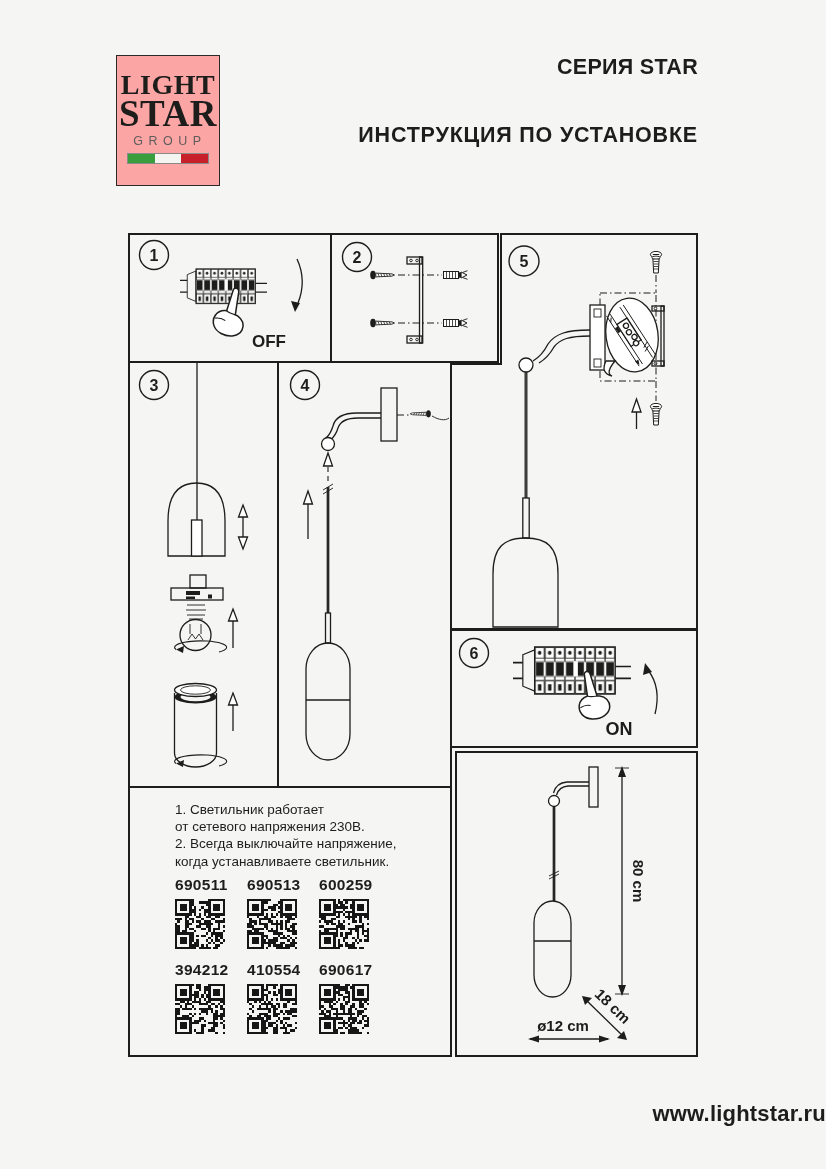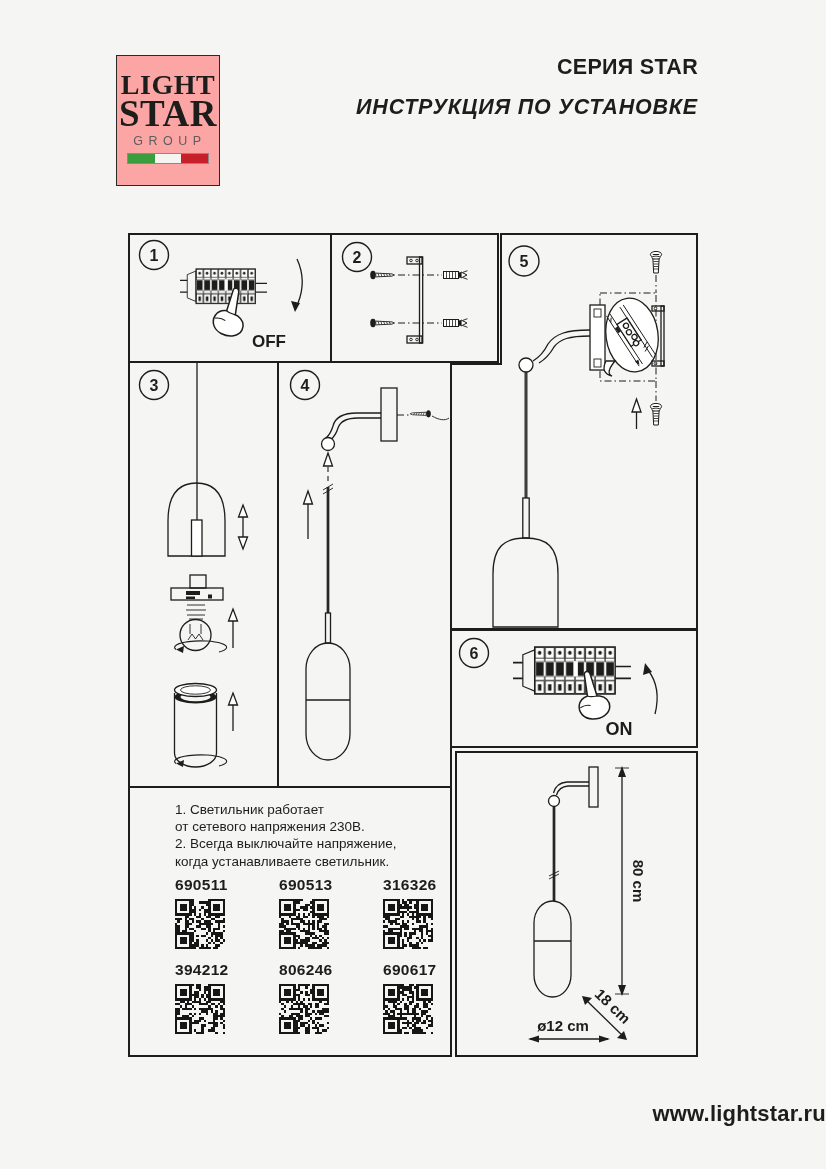--- a/index.html
+++ b/index.html
@@ -29,25 +29,25 @@
     font-size:28px;letter-spacing:0.5px;margin-top:16px;line-height:26px;}
   #logo .l2{font-family:"Liberation Serif","DejaVu Serif",serif;font-weight:bold;
     font-size:37px;letter-spacing:0.5px;line-height:32px;}
   #logo .l3{font-size:12.5px;letter-spacing:5.5px;color:#5d5d5b;margin-top:4px;
     margin-left:4px;line-height:14px;}
   #flag{width:80px;height:9px;margin:5px auto 0;border:1px solid #8a8a88;
     display:flex;box-sizing:content-box;}
   #flag div{flex:1;height:100%;}
   #titleblock{position:absolute;right:128px;top:54px;text-align:right;
     font-weight:bold;font-size:21.5px;line-height:27.5px;letter-spacing:0.3px;}
-  #titleblock .t2{margin-top:12px;letter-spacing:0.8px;font-style:italic;}
+  #titleblock .t2{margin-top:40px;letter-spacing:0.8px;}
   
   #instr{position:absolute;left:45px;top:13px;font-size:13.5px;line-height:17.2px;}
   #arts{position:absolute;left:45px;top:88px;}
-  .artrow{display:grid;grid-template-columns:72px 72px 72px;margin-bottom:12px;gap:32px;}
+  .artrow{display:grid;grid-template-columns:72px 72px 72px;margin-bottom:12px;}
   .artnum{font-size:15.5px;font-weight:bold;letter-spacing:0.3px;margin-bottom:5px;}
   .qr{display:block;width:50px;height:50px;}
   #footer{position:absolute;left:0;right:0;top:1101px;text-align:right;
     font-size:22px;font-weight:bold;letter-spacing:0.2px;}
 </style>
 </head>
 <body>
 
 <svg width="0" height="0" style="position:absolute">
   <defs>
@@ -373,35 +373,35 @@
             <path d="M0,0h1v1h-1zM1,0h1v1h-1zM2,0h1v1h-1zM3,0h1v1h-1zM4,0h1v1h-1zM5,0h1v1h-1zM6,0h1v1h-1zM7,0h1v1h-1zM14,0h1v1h-1zM15,0h1v1h-1zM16,0h1v1h-1zM17,0h1v1h-1zM18,0h1v1h-1zM19,0h1v1h-1zM20,0h1v1h-1zM0,1h1v1h-1zM6,1h1v1h-1zM7,1h1v1h-1zM10,1h1v1h-1zM11,1h1v1h-1zM12,1h1v1h-1zM13,1h1v1h-1zM14,1h1v1h-1zM20,1h1v1h-1zM0,2h1v1h-1zM2,2h1v1h-1zM3,2h1v1h-1zM4,2h1v1h-1zM6,2h1v1h-1zM7,2h1v1h-1zM13,2h1v1h-1zM14,2h1v1h-1zM16,2h1v1h-1zM17,2h1v1h-1zM18,2h1v1h-1zM20,2h1v1h-1zM0,3h1v1h-1zM2,3h1v1h-1zM3,3h1v1h-1zM4,3h1v1h-1zM6,3h1v1h-1zM8,3h1v1h-1zM11,3h1v1h-1zM14,3h1v1h-1zM16,3h1v1h-1zM17,3h1v1h-1zM18,3h1v1h-1zM20,3h1v1h-1zM0,4h1v1h-1zM2,4h1v1h-1zM3,4h1v1h-1zM4,4h1v1h-1zM6,4h1v1h-1zM7,4h1v1h-1zM8,4h1v1h-1zM10,4h1v1h-1zM12,4h1v1h-1zM13,4h1v1h-1zM14,4h1v1h-1zM16,4h1v1h-1zM17,4h1v1h-1zM18,4h1v1h-1zM20,4h1v1h-1zM0,5h1v1h-1zM6,5h1v1h-1zM7,5h1v1h-1zM8,5h1v1h-1zM12,5h1v1h-1zM13,5h1v1h-1zM14,5h1v1h-1zM20,5h1v1h-1zM0,6h1v1h-1zM1,6h1v1h-1zM2,6h1v1h-1zM3,6h1v1h-1zM4,6h1v1h-1zM5,6h1v1h-1zM6,6h1v1h-1zM8,6h1v1h-1zM10,6h1v1h-1zM12,6h1v1h-1zM14,6h1v1h-1zM15,6h1v1h-1zM16,6h1v1h-1zM17,6h1v1h-1zM18,6h1v1h-1zM19,6h1v1h-1zM20,6h1v1h-1zM4,7h1v1h-1zM5,7h1v1h-1zM9,7h1v1h-1zM10,7h1v1h-1zM13,7h1v1h-1zM14,7h1v1h-1zM17,7h1v1h-1zM18,7h1v1h-1zM0,8h1v1h-1zM1,8h1v1h-1zM2,8h1v1h-1zM4,8h1v1h-1zM6,8h1v1h-1zM7,8h1v1h-1zM11,8h1v1h-1zM15,8h1v1h-1zM16,8h1v1h-1zM20,8h1v1h-1zM1,9h1v1h-1zM4,9h1v1h-1zM5,9h1v1h-1zM7,9h1v1h-1zM9,9h1v1h-1zM10,9h1v1h-1zM12,9h1v1h-1zM13,9h1v1h-1zM14,9h1v1h-1zM17,9h1v1h-1zM18,9h1v1h-1zM19,9h1v1h-1zM20,9h1v1h-1zM0,10h1v1h-1zM4,10h1v1h-1zM5,10h1v1h-1zM6,10h1v1h-1zM10,10h1v1h-1zM11,10h1v1h-1zM12,10h1v1h-1zM13,10h1v1h-1zM14,10h1v1h-1zM15,10h1v1h-1zM18,10h1v1h-1zM0,11h1v1h-1zM1,11h1v1h-1zM4,11h1v1h-1zM5,11h1v1h-1zM9,11h1v1h-1zM10,11h1v1h-1zM13,11h1v1h-1zM14,11h1v1h-1zM18,11h1v1h-1zM20,11h1v1h-1zM0,12h1v1h-1zM1,12h1v1h-1zM4,12h1v1h-1zM6,12h1v1h-1zM7,12h1v1h-1zM11,12h1v1h-1zM12,12h1v1h-1zM14,12h1v1h-1zM16,12h1v1h-1zM17,12h1v1h-1zM18,12h1v1h-1zM0,13h1v1h-1zM1,13h1v1h-1zM3,13h1v1h-1zM4,13h1v1h-1zM8,13h1v1h-1zM14,13h1v1h-1zM16,13h1v1h-1zM20,13h1v1h-1zM0,14h1v1h-1zM1,14h1v1h-1zM2,14h1v1h-1zM3,14h1v1h-1zM4,14h1v1h-1zM5,14h1v1h-1zM6,14h1v1h-1zM7,14h1v1h-1zM13,14h1v1h-1zM15,14h1v1h-1zM16,14h1v1h-1zM17,14h1v1h-1zM18,14h1v1h-1zM19,14h1v1h-1zM0,15h1v1h-1zM6,15h1v1h-1zM7,15h1v1h-1zM9,15h1v1h-1zM11,15h1v1h-1zM12,15h1v1h-1zM15,15h1v1h-1zM17,15h1v1h-1zM18,15h1v1h-1zM19,15h1v1h-1zM0,16h1v1h-1zM2,16h1v1h-1zM3,16h1v1h-1zM4,16h1v1h-1zM6,16h1v1h-1zM7,16h1v1h-1zM14,16h1v1h-1zM17,16h1v1h-1zM19,16h1v1h-1zM0,17h1v1h-1zM2,17h1v1h-1zM3,17h1v1h-1zM4,17h1v1h-1zM6,17h1v1h-1zM7,17h1v1h-1zM9,17h1v1h-1zM13,17h1v1h-1zM15,17h1v1h-1zM17,17h1v1h-1zM18,17h1v1h-1zM20,17h1v1h-1zM0,18h1v1h-1zM2,18h1v1h-1zM3,18h1v1h-1zM4,18h1v1h-1zM6,18h1v1h-1zM8,18h1v1h-1zM9,18h1v1h-1zM14,18h1v1h-1zM16,18h1v1h-1zM19,18h1v1h-1zM0,19h1v1h-1zM6,19h1v1h-1zM7,19h1v1h-1zM8,19h1v1h-1zM9,19h1v1h-1zM11,19h1v1h-1zM13,19h1v1h-1zM17,19h1v1h-1zM18,19h1v1h-1zM0,20h1v1h-1zM1,20h1v1h-1zM2,20h1v1h-1zM3,20h1v1h-1zM4,20h1v1h-1zM5,20h1v1h-1zM6,20h1v1h-1zM7,20h1v1h-1zM8,20h1v1h-1zM10,20h1v1h-1zM11,20h1v1h-1zM12,20h1v1h-1zM13,20h1v1h-1zM14,20h1v1h-1zM16,20h1v1h-1zM17,20h1v1h-1z" fill="#161616" shape-rendering="crispEdges"></path>
           </svg>
         </div>
         <div>
           <div class="artnum">690513</div>
           <svg viewBox="0 0 21 21" class="qr">
             <path d="M0,0h1v1h-1zM1,0h1v1h-1zM2,0h1v1h-1zM3,0h1v1h-1zM4,0h1v1h-1zM5,0h1v1h-1zM6,0h1v1h-1zM7,0h1v1h-1zM8,0h1v1h-1zM9,0h1v1h-1zM14,0h1v1h-1zM15,0h1v1h-1zM16,0h1v1h-1zM17,0h1v1h-1zM18,0h1v1h-1zM19,0h1v1h-1zM20,0h1v1h-1zM0,1h1v1h-1zM6,1h1v1h-1zM7,1h1v1h-1zM8,1h1v1h-1zM13,1h1v1h-1zM14,1h1v1h-1zM20,1h1v1h-1zM0,2h1v1h-1zM2,2h1v1h-1zM3,2h1v1h-1zM4,2h1v1h-1zM6,2h1v1h-1zM11,2h1v1h-1zM12,2h1v1h-1zM14,2h1v1h-1zM16,2h1v1h-1zM17,2h1v1h-1zM18,2h1v1h-1zM20,2h1v1h-1zM0,3h1v1h-1zM2,3h1v1h-1zM3,3h1v1h-1zM4,3h1v1h-1zM6,3h1v1h-1zM9,3h1v1h-1zM10,3h1v1h-1zM11,3h1v1h-1zM13,3h1v1h-1zM14,3h1v1h-1zM16,3h1v1h-1zM17,3h1v1h-1zM18,3h1v1h-1zM20,3h1v1h-1zM0,4h1v1h-1zM2,4h1v1h-1zM3,4h1v1h-1zM4,4h1v1h-1zM6,4h1v1h-1zM7,4h1v1h-1zM8,4h1v1h-1zM10,4h1v1h-1zM11,4h1v1h-1zM14,4h1v1h-1zM16,4h1v1h-1zM17,4h1v1h-1zM18,4h1v1h-1zM20,4h1v1h-1zM0,5h1v1h-1zM6,5h1v1h-1zM13,5h1v1h-1zM14,5h1v1h-1zM20,5h1v1h-1zM0,6h1v1h-1zM1,6h1v1h-1zM2,6h1v1h-1zM3,6h1v1h-1zM4,6h1v1h-1zM5,6h1v1h-1zM6,6h1v1h-1zM8,6h1v1h-1zM10,6h1v1h-1zM12,6h1v1h-1zM14,6h1v1h-1zM15,6h1v1h-1zM16,6h1v1h-1zM17,6h1v1h-1zM18,6h1v1h-1zM19,6h1v1h-1zM20,6h1v1h-1zM0,7h1v1h-1zM4,7h1v1h-1zM7,7h1v1h-1zM8,7h1v1h-1zM10,7h1v1h-1zM11,7h1v1h-1zM14,7h1v1h-1zM16,7h1v1h-1zM17,7h1v1h-1zM18,7h1v1h-1zM20,7h1v1h-1zM1,8h1v1h-1zM5,8h1v1h-1zM6,8h1v1h-1zM7,8h1v1h-1zM8,8h1v1h-1zM9,8h1v1h-1zM17,8h1v1h-1zM18,8h1v1h-1zM19,8h1v1h-1zM1,9h1v1h-1zM2,9h1v1h-1zM3,9h1v1h-1zM5,9h1v1h-1zM9,9h1v1h-1zM10,9h1v1h-1zM12,9h1v1h-1zM14,9h1v1h-1zM16,9h1v1h-1zM17,9h1v1h-1zM0,10h1v1h-1zM1,10h1v1h-1zM3,10h1v1h-1zM5,10h1v1h-1zM6,10h1v1h-1zM7,10h1v1h-1zM8,10h1v1h-1zM10,10h1v1h-1zM11,10h1v1h-1zM12,10h1v1h-1zM13,10h1v1h-1zM14,10h1v1h-1zM16,10h1v1h-1zM19,10h1v1h-1zM20,10h1v1h-1zM0,11h1v1h-1zM1,11h1v1h-1zM2,11h1v1h-1zM7,11h1v1h-1zM8,11h1v1h-1zM12,11h1v1h-1zM14,11h1v1h-1zM16,11h1v1h-1zM18,11h1v1h-1zM19,11h1v1h-1zM2,12h1v1h-1zM3,12h1v1h-1zM4,12h1v1h-1zM5,12h1v1h-1zM6,12h1v1h-1zM8,12h1v1h-1zM10,12h1v1h-1zM12,12h1v1h-1zM14,12h1v1h-1zM16,12h1v1h-1zM17,12h1v1h-1zM19,12h1v1h-1zM0,13h1v1h-1zM1,13h1v1h-1zM3,13h1v1h-1zM4,13h1v1h-1zM9,13h1v1h-1zM10,13h1v1h-1zM11,13h1v1h-1zM12,13h1v1h-1zM17,13h1v1h-1zM18,13h1v1h-1zM19,13h1v1h-1zM20,13h1v1h-1zM0,14h1v1h-1zM1,14h1v1h-1zM2,14h1v1h-1zM3,14h1v1h-1zM4,14h1v1h-1zM5,14h1v1h-1zM6,14h1v1h-1zM11,14h1v1h-1zM12,14h1v1h-1zM13,14h1v1h-1zM14,14h1v1h-1zM19,14h1v1h-1zM20,14h1v1h-1zM0,15h1v1h-1zM6,15h1v1h-1zM7,15h1v1h-1zM8,15h1v1h-1zM13,15h1v1h-1zM15,15h1v1h-1zM17,15h1v1h-1zM0,16h1v1h-1zM2,16h1v1h-1zM3,16h1v1h-1zM4,16h1v1h-1zM6,16h1v1h-1zM8,16h1v1h-1zM11,16h1v1h-1zM12,16h1v1h-1zM14,16h1v1h-1zM15,16h1v1h-1zM16,16h1v1h-1zM18,16h1v1h-1zM20,16h1v1h-1zM0,17h1v1h-1zM2,17h1v1h-1zM3,17h1v1h-1zM4,17h1v1h-1zM6,17h1v1h-1zM7,17h1v1h-1zM9,17h1v1h-1zM10,17h1v1h-1zM11,17h1v1h-1zM12,17h1v1h-1zM17,17h1v1h-1zM19,17h1v1h-1zM0,18h1v1h-1zM2,18h1v1h-1zM3,18h1v1h-1zM4,18h1v1h-1zM6,18h1v1h-1zM7,18h1v1h-1zM8,18h1v1h-1zM9,18h1v1h-1zM10,18h1v1h-1zM11,18h1v1h-1zM14,18h1v1h-1zM15,18h1v1h-1zM18,18h1v1h-1zM19,18h1v1h-1zM20,18h1v1h-1zM0,19h1v1h-1zM6,19h1v1h-1zM9,19h1v1h-1zM11,19h1v1h-1zM12,19h1v1h-1zM13,19h1v1h-1zM14,19h1v1h-1zM16,19h1v1h-1zM17,19h1v1h-1zM18,19h1v1h-1zM19,19h1v1h-1zM0,20h1v1h-1zM1,20h1v1h-1zM2,20h1v1h-1zM3,20h1v1h-1zM4,20h1v1h-1zM5,20h1v1h-1zM6,20h1v1h-1zM8,20h1v1h-1zM12,20h1v1h-1zM13,20h1v1h-1zM14,20h1v1h-1zM15,20h1v1h-1zM16,20h1v1h-1zM17,20h1v1h-1zM20,20h1v1h-1z" fill="#161616" shape-rendering="crispEdges"></path>
           </svg>
         </div>
         <div>
-          <div class="artnum">316326</div>
+          <div class="artnum">600259</div>
           <svg viewBox="0 0 21 21" class="qr">
             <path d="M0,0h1v1h-1zM1,0h1v1h-1zM2,0h1v1h-1zM3,0h1v1h-1zM4,0h1v1h-1zM5,0h1v1h-1zM6,0h1v1h-1zM8,0h1v1h-1zM10,0h1v1h-1zM11,0h1v1h-1zM12,0h1v1h-1zM13,0h1v1h-1zM14,0h1v1h-1zM15,0h1v1h-1zM16,0h1v1h-1zM17,0h1v1h-1zM18,0h1v1h-1zM19,0h1v1h-1zM20,0h1v1h-1zM0,1h1v1h-1zM6,1h1v1h-1zM8,1h1v1h-1zM9,1h1v1h-1zM11,1h1v1h-1zM14,1h1v1h-1zM20,1h1v1h-1zM0,2h1v1h-1zM2,2h1v1h-1zM3,2h1v1h-1zM4,2h1v1h-1zM6,2h1v1h-1zM7,2h1v1h-1zM9,2h1v1h-1zM10,2h1v1h-1zM13,2h1v1h-1zM14,2h1v1h-1zM16,2h1v1h-1zM17,2h1v1h-1zM18,2h1v1h-1zM20,2h1v1h-1zM0,3h1v1h-1zM2,3h1v1h-1zM3,3h1v1h-1zM4,3h1v1h-1zM6,3h1v1h-1zM7,3h1v1h-1zM8,3h1v1h-1zM9,3h1v1h-1zM10,3h1v1h-1zM11,3h1v1h-1zM13,3h1v1h-1zM14,3h1v1h-1zM16,3h1v1h-1zM17,3h1v1h-1zM18,3h1v1h-1zM20,3h1v1h-1zM0,4h1v1h-1zM2,4h1v1h-1zM3,4h1v1h-1zM4,4h1v1h-1zM6,4h1v1h-1zM10,4h1v1h-1zM14,4h1v1h-1zM16,4h1v1h-1zM17,4h1v1h-1zM18,4h1v1h-1zM20,4h1v1h-1zM0,5h1v1h-1zM6,5h1v1h-1zM7,5h1v1h-1zM8,5h1v1h-1zM9,5h1v1h-1zM11,5h1v1h-1zM12,5h1v1h-1zM13,5h1v1h-1zM14,5h1v1h-1zM20,5h1v1h-1zM0,6h1v1h-1zM1,6h1v1h-1zM2,6h1v1h-1zM3,6h1v1h-1zM4,6h1v1h-1zM5,6h1v1h-1zM6,6h1v1h-1zM8,6h1v1h-1zM10,6h1v1h-1zM12,6h1v1h-1zM14,6h1v1h-1zM15,6h1v1h-1zM16,6h1v1h-1zM17,6h1v1h-1zM18,6h1v1h-1zM19,6h1v1h-1zM20,6h1v1h-1zM0,7h1v1h-1zM1,7h1v1h-1zM2,7h1v1h-1zM7,7h1v1h-1zM8,7h1v1h-1zM11,7h1v1h-1zM12,7h1v1h-1zM13,7h1v1h-1zM14,7h1v1h-1zM15,7h1v1h-1zM17,7h1v1h-1zM19,7h1v1h-1zM20,7h1v1h-1zM1,8h1v1h-1zM2,8h1v1h-1zM5,8h1v1h-1zM6,8h1v1h-1zM12,8h1v1h-1zM14,8h1v1h-1zM17,8h1v1h-1zM20,8h1v1h-1zM0,9h1v1h-1zM2,9h1v1h-1zM3,9h1v1h-1zM4,9h1v1h-1zM5,9h1v1h-1zM8,9h1v1h-1zM10,9h1v1h-1zM14,9h1v1h-1zM15,9h1v1h-1zM17,9h1v1h-1zM3,10h1v1h-1zM5,10h1v1h-1zM6,10h1v1h-1zM8,10h1v1h-1zM9,10h1v1h-1zM12,10h1v1h-1zM18,10h1v1h-1zM20,10h1v1h-1zM0,11h1v1h-1zM1,11h1v1h-1zM7,11h1v1h-1zM8,11h1v1h-1zM9,11h1v1h-1zM10,11h1v1h-1zM15,11h1v1h-1zM16,11h1v1h-1zM17,11h1v1h-1zM18,11h1v1h-1zM2,12h1v1h-1zM3,12h1v1h-1zM4,12h1v1h-1zM5,12h1v1h-1zM6,12h1v1h-1zM7,12h1v1h-1zM9,12h1v1h-1zM10,12h1v1h-1zM12,12h1v1h-1zM13,12h1v1h-1zM14,12h1v1h-1zM15,12h1v1h-1zM16,12h1v1h-1zM18,12h1v1h-1zM20,12h1v1h-1zM0,13h1v1h-1zM2,13h1v1h-1zM3,13h1v1h-1zM7,13h1v1h-1zM13,13h1v1h-1zM15,13h1v1h-1zM16,13h1v1h-1zM18,13h1v1h-1zM19,13h1v1h-1zM20,13h1v1h-1zM0,14h1v1h-1zM1,14h1v1h-1zM2,14h1v1h-1zM3,14h1v1h-1zM4,14h1v1h-1zM5,14h1v1h-1zM6,14h1v1h-1zM7,14h1v1h-1zM9,14h1v1h-1zM11,14h1v1h-1zM12,14h1v1h-1zM13,14h1v1h-1zM16,14h1v1h-1zM18,14h1v1h-1zM20,14h1v1h-1zM0,15h1v1h-1zM6,15h1v1h-1zM7,15h1v1h-1zM9,15h1v1h-1zM11,15h1v1h-1zM16,15h1v1h-1zM19,15h1v1h-1zM20,15h1v1h-1zM0,16h1v1h-1zM2,16h1v1h-1zM3,16h1v1h-1zM4,16h1v1h-1zM6,16h1v1h-1zM10,16h1v1h-1zM11,16h1v1h-1zM14,16h1v1h-1zM16,16h1v1h-1zM20,16h1v1h-1zM0,17h1v1h-1zM2,17h1v1h-1zM3,17h1v1h-1zM4,17h1v1h-1zM6,17h1v1h-1zM8,17h1v1h-1zM10,17h1v1h-1zM15,17h1v1h-1zM17,17h1v1h-1zM19,17h1v1h-1zM20,17h1v1h-1zM0,18h1v1h-1zM2,18h1v1h-1zM3,18h1v1h-1zM4,18h1v1h-1zM6,18h1v1h-1zM8,18h1v1h-1zM11,18h1v1h-1zM14,18h1v1h-1zM16,18h1v1h-1zM0,19h1v1h-1zM6,19h1v1h-1zM8,19h1v1h-1zM9,19h1v1h-1zM11,19h1v1h-1zM12,19h1v1h-1zM13,19h1v1h-1zM14,19h1v1h-1zM0,20h1v1h-1zM1,20h1v1h-1zM2,20h1v1h-1zM3,20h1v1h-1zM4,20h1v1h-1zM5,20h1v1h-1zM6,20h1v1h-1zM7,20h1v1h-1zM8,20h1v1h-1zM12,20h1v1h-1zM13,20h1v1h-1zM14,20h1v1h-1zM15,20h1v1h-1zM17,20h1v1h-1zM18,20h1v1h-1z" fill="#161616" shape-rendering="crispEdges"></path>
           </svg>
         </div>
       </div>
       <div class="artrow">
         <div>
           <div class="artnum">394212</div>
           <svg viewBox="0 0 21 21" class="qr">
             <path d="M0,0h1v1h-1zM1,0h1v1h-1zM2,0h1v1h-1zM3,0h1v1h-1zM4,0h1v1h-1zM5,0h1v1h-1zM6,0h1v1h-1zM7,0h1v1h-1zM9,0h1v1h-1zM10,0h1v1h-1zM14,0h1v1h-1zM15,0h1v1h-1zM16,0h1v1h-1zM17,0h1v1h-1zM18,0h1v1h-1zM19,0h1v1h-1zM20,0h1v1h-1zM0,1h1v1h-1zM6,1h1v1h-1zM9,1h1v1h-1zM10,1h1v1h-1zM12,1h1v1h-1zM13,1h1v1h-1zM14,1h1v1h-1zM20,1h1v1h-1zM0,2h1v1h-1zM2,2h1v1h-1zM3,2h1v1h-1zM4,2h1v1h-1zM6,2h1v1h-1zM10,2h1v1h-1zM12,2h1v1h-1zM13,2h1v1h-1zM14,2h1v1h-1zM16,2h1v1h-1zM17,2h1v1h-1zM18,2h1v1h-1zM20,2h1v1h-1zM0,3h1v1h-1zM2,3h1v1h-1zM3,3h1v1h-1zM4,3h1v1h-1zM6,3h1v1h-1zM8,3h1v1h-1zM9,3h1v1h-1zM12,3h1v1h-1zM14,3h1v1h-1zM16,3h1v1h-1zM17,3h1v1h-1zM18,3h1v1h-1zM20,3h1v1h-1zM0,4h1v1h-1zM2,4h1v1h-1zM3,4h1v1h-1zM4,4h1v1h-1zM6,4h1v1h-1zM7,4h1v1h-1zM8,4h1v1h-1zM9,4h1v1h-1zM11,4h1v1h-1zM13,4h1v1h-1zM14,4h1v1h-1zM16,4h1v1h-1zM17,4h1v1h-1zM18,4h1v1h-1zM20,4h1v1h-1zM0,5h1v1h-1zM6,5h1v1h-1zM8,5h1v1h-1zM9,5h1v1h-1zM11,5h1v1h-1zM13,5h1v1h-1zM14,5h1v1h-1zM20,5h1v1h-1zM0,6h1v1h-1zM1,6h1v1h-1zM2,6h1v1h-1zM3,6h1v1h-1zM4,6h1v1h-1zM5,6h1v1h-1zM6,6h1v1h-1zM8,6h1v1h-1zM10,6h1v1h-1zM12,6h1v1h-1zM14,6h1v1h-1zM15,6h1v1h-1zM16,6h1v1h-1zM17,6h1v1h-1zM18,6h1v1h-1zM19,6h1v1h-1zM20,6h1v1h-1zM2,7h1v1h-1zM3,7h1v1h-1zM5,7h1v1h-1zM7,7h1v1h-1zM8,7h1v1h-1zM9,7h1v1h-1zM10,7h1v1h-1zM13,7h1v1h-1zM14,7h1v1h-1zM19,7h1v1h-1zM20,7h1v1h-1zM0,8h1v1h-1zM1,8h1v1h-1zM4,8h1v1h-1zM5,8h1v1h-1zM6,8h1v1h-1zM10,8h1v1h-1zM11,8h1v1h-1zM12,8h1v1h-1zM13,8h1v1h-1zM15,8h1v1h-1zM16,8h1v1h-1zM18,8h1v1h-1zM20,8h1v1h-1zM2,9h1v1h-1zM4,9h1v1h-1zM7,9h1v1h-1zM14,9h1v1h-1zM17,9h1v1h-1zM19,9h1v1h-1zM0,10h1v1h-1zM1,10h1v1h-1zM3,10h1v1h-1zM4,10h1v1h-1zM5,10h1v1h-1zM6,10h1v1h-1zM8,10h1v1h-1zM10,10h1v1h-1zM11,10h1v1h-1zM12,10h1v1h-1zM13,10h1v1h-1zM14,10h1v1h-1zM15,10h1v1h-1zM19,10h1v1h-1zM20,10h1v1h-1zM0,11h1v1h-1zM1,11h1v1h-1zM11,11h1v1h-1zM12,11h1v1h-1zM13,11h1v1h-1zM15,11h1v1h-1zM17,11h1v1h-1zM20,11h1v1h-1zM0,12h1v1h-1zM1,12h1v1h-1zM6,12h1v1h-1zM8,12h1v1h-1zM10,12h1v1h-1zM13,12h1v1h-1zM16,12h1v1h-1zM17,12h1v1h-1zM19,12h1v1h-1zM20,12h1v1h-1zM0,13h1v1h-1zM3,13h1v1h-1zM4,13h1v1h-1zM5,13h1v1h-1zM7,13h1v1h-1zM16,13h1v1h-1zM17,13h1v1h-1zM18,13h1v1h-1zM19,13h1v1h-1zM20,13h1v1h-1zM0,14h1v1h-1zM1,14h1v1h-1zM2,14h1v1h-1zM3,14h1v1h-1zM4,14h1v1h-1zM5,14h1v1h-1zM6,14h1v1h-1zM10,14h1v1h-1zM11,14h1v1h-1zM16,14h1v1h-1zM17,14h1v1h-1zM19,14h1v1h-1zM0,15h1v1h-1zM6,15h1v1h-1zM8,15h1v1h-1zM9,15h1v1h-1zM10,15h1v1h-1zM12,15h1v1h-1zM16,15h1v1h-1zM20,15h1v1h-1zM0,16h1v1h-1zM2,16h1v1h-1zM3,16h1v1h-1zM4,16h1v1h-1zM6,16h1v1h-1zM7,16h1v1h-1zM8,16h1v1h-1zM9,16h1v1h-1zM14,16h1v1h-1zM15,16h1v1h-1zM16,16h1v1h-1zM17,16h1v1h-1zM19,16h1v1h-1zM0,17h1v1h-1zM2,17h1v1h-1zM3,17h1v1h-1zM4,17h1v1h-1zM6,17h1v1h-1zM11,17h1v1h-1zM12,17h1v1h-1zM16,17h1v1h-1zM17,17h1v1h-1zM20,17h1v1h-1zM0,18h1v1h-1zM2,18h1v1h-1zM3,18h1v1h-1zM4,18h1v1h-1zM6,18h1v1h-1zM11,18h1v1h-1zM15,18h1v1h-1zM16,18h1v1h-1zM20,18h1v1h-1zM0,19h1v1h-1zM6,19h1v1h-1zM8,19h1v1h-1zM11,19h1v1h-1zM14,19h1v1h-1zM15,19h1v1h-1zM16,19h1v1h-1zM0,20h1v1h-1zM1,20h1v1h-1zM2,20h1v1h-1zM3,20h1v1h-1zM4,20h1v1h-1zM5,20h1v1h-1zM6,20h1v1h-1zM9,20h1v1h-1zM10,20h1v1h-1zM11,20h1v1h-1zM17,20h1v1h-1zM20,20h1v1h-1z" fill="#161616" shape-rendering="crispEdges"></path>
           </svg>
         </div>
         <div>
-          <div class="artnum">806246</div>
+          <div class="artnum">410554</div>
           <svg viewBox="0 0 21 21" class="qr">
             <path d="M0,0h1v1h-1zM1,0h1v1h-1zM2,0h1v1h-1zM3,0h1v1h-1zM4,0h1v1h-1zM5,0h1v1h-1zM6,0h1v1h-1zM8,0h1v1h-1zM9,0h1v1h-1zM10,0h1v1h-1zM11,0h1v1h-1zM12,0h1v1h-1zM14,0h1v1h-1zM15,0h1v1h-1zM16,0h1v1h-1zM17,0h1v1h-1zM18,0h1v1h-1zM19,0h1v1h-1zM20,0h1v1h-1zM0,1h1v1h-1zM6,1h1v1h-1zM8,1h1v1h-1zM11,1h1v1h-1zM14,1h1v1h-1zM20,1h1v1h-1zM0,2h1v1h-1zM2,2h1v1h-1zM3,2h1v1h-1zM4,2h1v1h-1zM6,2h1v1h-1zM7,2h1v1h-1zM8,2h1v1h-1zM13,2h1v1h-1zM14,2h1v1h-1zM16,2h1v1h-1zM17,2h1v1h-1zM18,2h1v1h-1zM20,2h1v1h-1zM0,3h1v1h-1zM2,3h1v1h-1zM3,3h1v1h-1zM4,3h1v1h-1zM6,3h1v1h-1zM9,3h1v1h-1zM11,3h1v1h-1zM13,3h1v1h-1zM14,3h1v1h-1zM16,3h1v1h-1zM17,3h1v1h-1zM18,3h1v1h-1zM20,3h1v1h-1zM0,4h1v1h-1zM2,4h1v1h-1zM3,4h1v1h-1zM4,4h1v1h-1zM6,4h1v1h-1zM7,4h1v1h-1zM8,4h1v1h-1zM11,4h1v1h-1zM12,4h1v1h-1zM14,4h1v1h-1zM16,4h1v1h-1zM17,4h1v1h-1zM18,4h1v1h-1zM20,4h1v1h-1zM0,5h1v1h-1zM6,5h1v1h-1zM8,5h1v1h-1zM14,5h1v1h-1zM20,5h1v1h-1zM0,6h1v1h-1zM1,6h1v1h-1zM2,6h1v1h-1zM3,6h1v1h-1zM4,6h1v1h-1zM5,6h1v1h-1zM6,6h1v1h-1zM8,6h1v1h-1zM10,6h1v1h-1zM12,6h1v1h-1zM14,6h1v1h-1zM15,6h1v1h-1zM16,6h1v1h-1zM17,6h1v1h-1zM18,6h1v1h-1zM19,6h1v1h-1zM20,6h1v1h-1zM0,7h1v1h-1zM3,7h1v1h-1zM5,7h1v1h-1zM7,7h1v1h-1zM9,7h1v1h-1zM17,7h1v1h-1zM20,7h1v1h-1zM1,8h1v1h-1zM6,8h1v1h-1zM7,8h1v1h-1zM8,8h1v1h-1zM9,8h1v1h-1zM10,8h1v1h-1zM12,8h1v1h-1zM13,8h1v1h-1zM15,8h1v1h-1zM16,8h1v1h-1zM19,8h1v1h-1zM20,8h1v1h-1zM2,9h1v1h-1zM5,9h1v1h-1zM8,9h1v1h-1zM10,9h1v1h-1zM11,9h1v1h-1zM13,9h1v1h-1zM15,9h1v1h-1zM16,9h1v1h-1zM1,10h1v1h-1zM4,10h1v1h-1zM5,10h1v1h-1zM6,10h1v1h-1zM7,10h1v1h-1zM8,10h1v1h-1zM9,10h1v1h-1zM11,10h1v1h-1zM12,10h1v1h-1zM18,10h1v1h-1zM19,10h1v1h-1zM20,10h1v1h-1zM2,11h1v1h-1zM9,11h1v1h-1zM11,11h1v1h-1zM14,11h1v1h-1zM16,11h1v1h-1zM17,11h1v1h-1zM18,11h1v1h-1zM19,11h1v1h-1zM20,11h1v1h-1zM0,12h1v1h-1zM5,12h1v1h-1zM6,12h1v1h-1zM7,12h1v1h-1zM8,12h1v1h-1zM11,12h1v1h-1zM12,12h1v1h-1zM13,12h1v1h-1zM15,12h1v1h-1zM17,12h1v1h-1zM18,12h1v1h-1zM1,13h1v1h-1zM4,13h1v1h-1zM5,13h1v1h-1zM7,13h1v1h-1zM8,13h1v1h-1zM9,13h1v1h-1zM11,13h1v1h-1zM12,13h1v1h-1zM19,13h1v1h-1zM20,13h1v1h-1zM0,14h1v1h-1zM1,14h1v1h-1zM2,14h1v1h-1zM3,14h1v1h-1zM4,14h1v1h-1zM5,14h1v1h-1zM6,14h1v1h-1zM8,14h1v1h-1zM9,14h1v1h-1zM13,14h1v1h-1zM15,14h1v1h-1zM16,14h1v1h-1zM17,14h1v1h-1zM0,15h1v1h-1zM6,15h1v1h-1zM7,15h1v1h-1zM8,15h1v1h-1zM12,15h1v1h-1zM14,15h1v1h-1zM0,16h1v1h-1zM2,16h1v1h-1zM3,16h1v1h-1zM4,16h1v1h-1zM6,16h1v1h-1zM7,16h1v1h-1zM9,16h1v1h-1zM10,16h1v1h-1zM11,16h1v1h-1zM14,16h1v1h-1zM16,16h1v1h-1zM20,16h1v1h-1zM0,17h1v1h-1zM2,17h1v1h-1zM3,17h1v1h-1zM4,17h1v1h-1zM6,17h1v1h-1zM7,17h1v1h-1zM9,17h1v1h-1zM10,17h1v1h-1zM12,17h1v1h-1zM15,17h1v1h-1zM17,17h1v1h-1zM18,17h1v1h-1zM0,18h1v1h-1zM2,18h1v1h-1zM3,18h1v1h-1zM4,18h1v1h-1zM6,18h1v1h-1zM7,18h1v1h-1zM8,18h1v1h-1zM11,18h1v1h-1zM12,18h1v1h-1zM14,18h1v1h-1zM15,18h1v1h-1zM16,18h1v1h-1zM20,18h1v1h-1zM0,19h1v1h-1zM6,19h1v1h-1zM7,19h1v1h-1zM11,19h1v1h-1zM12,19h1v1h-1zM16,19h1v1h-1zM18,19h1v1h-1zM19,19h1v1h-1zM0,20h1v1h-1zM1,20h1v1h-1zM2,20h1v1h-1zM3,20h1v1h-1zM4,20h1v1h-1zM5,20h1v1h-1zM6,20h1v1h-1zM7,20h1v1h-1zM8,20h1v1h-1zM11,20h1v1h-1zM12,20h1v1h-1zM15,20h1v1h-1zM16,20h1v1h-1zM17,20h1v1h-1z" fill="#161616" shape-rendering="crispEdges"></path>
           </svg>
         </div>
         <div>
           <div class="artnum">690617</div>
           <svg viewBox="0 0 21 21" class="qr">
             <path d="M0,0h1v1h-1zM1,0h1v1h-1zM2,0h1v1h-1zM3,0h1v1h-1zM4,0h1v1h-1zM5,0h1v1h-1zM6,0h1v1h-1zM7,0h1v1h-1zM8,0h1v1h-1zM11,0h1v1h-1zM12,0h1v1h-1zM14,0h1v1h-1zM15,0h1v1h-1zM16,0h1v1h-1zM17,0h1v1h-1zM18,0h1v1h-1zM19,0h1v1h-1zM20,0h1v1h-1zM0,1h1v1h-1zM6,1h1v1h-1zM7,1h1v1h-1zM8,1h1v1h-1zM9,1h1v1h-1zM10,1h1v1h-1zM11,1h1v1h-1zM13,1h1v1h-1zM14,1h1v1h-1zM20,1h1v1h-1zM0,2h1v1h-1zM2,2h1v1h-1zM3,2h1v1h-1zM4,2h1v1h-1zM6,2h1v1h-1zM8,2h1v1h-1zM9,2h1v1h-1zM10,2h1v1h-1zM11,2h1v1h-1zM14,2h1v1h-1zM16,2h1v1h-1zM17,2h1v1h-1zM18,2h1v1h-1zM20,2h1v1h-1zM0,3h1v1h-1zM2,3h1v1h-1zM3,3h1v1h-1zM4,3h1v1h-1zM6,3h1v1h-1zM7,3h1v1h-1zM8,3h1v1h-1zM11,3h1v1h-1zM12,3h1v1h-1zM14,3h1v1h-1zM16,3h1v1h-1zM17,3h1v1h-1zM18,3h1v1h-1zM20,3h1v1h-1zM0,4h1v1h-1zM2,4h1v1h-1zM3,4h1v1h-1zM4,4h1v1h-1zM6,4h1v1h-1zM8,4h1v1h-1zM9,4h1v1h-1zM12,4h1v1h-1zM14,4h1v1h-1zM16,4h1v1h-1zM17,4h1v1h-1zM18,4h1v1h-1zM20,4h1v1h-1zM0,5h1v1h-1zM6,5h1v1h-1zM10,5h1v1h-1zM11,5h1v1h-1zM12,5h1v1h-1zM14,5h1v1h-1zM20,5h1v1h-1zM0,6h1v1h-1zM1,6h1v1h-1zM2,6h1v1h-1zM3,6h1v1h-1zM4,6h1v1h-1zM5,6h1v1h-1zM6,6h1v1h-1zM8,6h1v1h-1zM10,6h1v1h-1zM12,6h1v1h-1zM14,6h1v1h-1zM15,6h1v1h-1zM16,6h1v1h-1zM17,6h1v1h-1zM18,6h1v1h-1zM19,6h1v1h-1zM20,6h1v1h-1zM0,7h1v1h-1zM2,7h1v1h-1zM3,7h1v1h-1zM4,7h1v1h-1zM5,7h1v1h-1zM7,7h1v1h-1zM11,7h1v1h-1zM12,7h1v1h-1zM17,7h1v1h-1zM19,7h1v1h-1zM0,8h1v1h-1zM4,8h1v1h-1zM6,8h1v1h-1zM9,8h1v1h-1zM11,8h1v1h-1zM14,8h1v1h-1zM17,8h1v1h-1zM18,8h1v1h-1zM20,8h1v1h-1zM0,9h1v1h-1zM1,9h1v1h-1zM4,9h1v1h-1zM5,9h1v1h-1zM9,9h1v1h-1zM10,9h1v1h-1zM13,9h1v1h-1zM14,9h1v1h-1zM17,9h1v1h-1zM18,9h1v1h-1zM0,10h1v1h-1zM2,10h1v1h-1zM5,10h1v1h-1zM6,10h1v1h-1zM7,10h1v1h-1zM9,10h1v1h-1zM10,10h1v1h-1zM12,10h1v1h-1zM13,10h1v1h-1zM15,10h1v1h-1zM19,10h1v1h-1zM1,11h1v1h-1zM3,11h1v1h-1zM4,11h1v1h-1zM7,11h1v1h-1zM10,11h1v1h-1zM12,11h1v1h-1zM13,11h1v1h-1zM16,11h1v1h-1zM17,11h1v1h-1zM18,11h1v1h-1zM0,12h1v1h-1zM1,12h1v1h-1zM2,12h1v1h-1zM4,12h1v1h-1zM6,12h1v1h-1zM7,12h1v1h-1zM8,12h1v1h-1zM9,12h1v1h-1zM10,12h1v1h-1zM11,12h1v1h-1zM12,12h1v1h-1zM13,12h1v1h-1zM14,12h1v1h-1zM16,12h1v1h-1zM17,12h1v1h-1zM2,13h1v1h-1zM3,13h1v1h-1zM4,13h1v1h-1zM7,13h1v1h-1zM13,13h1v1h-1zM16,13h1v1h-1zM18,13h1v1h-1zM19,13h1v1h-1zM0,14h1v1h-1zM1,14h1v1h-1zM2,14h1v1h-1zM3,14h1v1h-1zM4,14h1v1h-1zM5,14h1v1h-1zM6,14h1v1h-1zM7,14h1v1h-1zM8,14h1v1h-1zM9,14h1v1h-1zM12,14h1v1h-1zM13,14h1v1h-1zM14,14h1v1h-1zM15,14h1v1h-1zM18,14h1v1h-1zM20,14h1v1h-1zM0,15h1v1h-1zM6,15h1v1h-1zM10,15h1v1h-1zM12,15h1v1h-1zM14,15h1v1h-1zM15,15h1v1h-1zM17,15h1v1h-1zM19,15h1v1h-1zM20,15h1v1h-1zM0,16h1v1h-1zM2,16h1v1h-1zM3,16h1v1h-1zM4,16h1v1h-1zM6,16h1v1h-1zM8,16h1v1h-1zM9,16h1v1h-1zM10,16h1v1h-1zM11,16h1v1h-1zM13,16h1v1h-1zM14,16h1v1h-1zM16,16h1v1h-1zM17,16h1v1h-1zM20,16h1v1h-1zM0,17h1v1h-1zM2,17h1v1h-1zM3,17h1v1h-1zM4,17h1v1h-1zM6,17h1v1h-1zM10,17h1v1h-1zM12,17h1v1h-1zM13,17h1v1h-1zM19,17h1v1h-1zM20,17h1v1h-1zM0,18h1v1h-1zM2,18h1v1h-1zM3,18h1v1h-1zM4,18h1v1h-1zM6,18h1v1h-1zM8,18h1v1h-1zM9,18h1v1h-1zM11,18h1v1h-1zM13,18h1v1h-1zM14,18h1v1h-1zM15,18h1v1h-1zM18,18h1v1h-1zM0,19h1v1h-1zM6,19h1v1h-1zM7,19h1v1h-1zM12,19h1v1h-1zM13,19h1v1h-1zM14,19h1v1h-1zM15,19h1v1h-1zM16,19h1v1h-1zM0,20h1v1h-1zM1,20h1v1h-1zM2,20h1v1h-1zM3,20h1v1h-1zM4,20h1v1h-1zM5,20h1v1h-1zM6,20h1v1h-1zM7,20h1v1h-1zM9,20h1v1h-1zM10,20h1v1h-1zM12,20h1v1h-1zM13,20h1v1h-1zM14,20h1v1h-1zM15,20h1v1h-1zM16,20h1v1h-1zM17,20h1v1h-1zM20,20h1v1h-1z" fill="#161616" shape-rendering="crispEdges"></path>
           </svg>
         </div>

